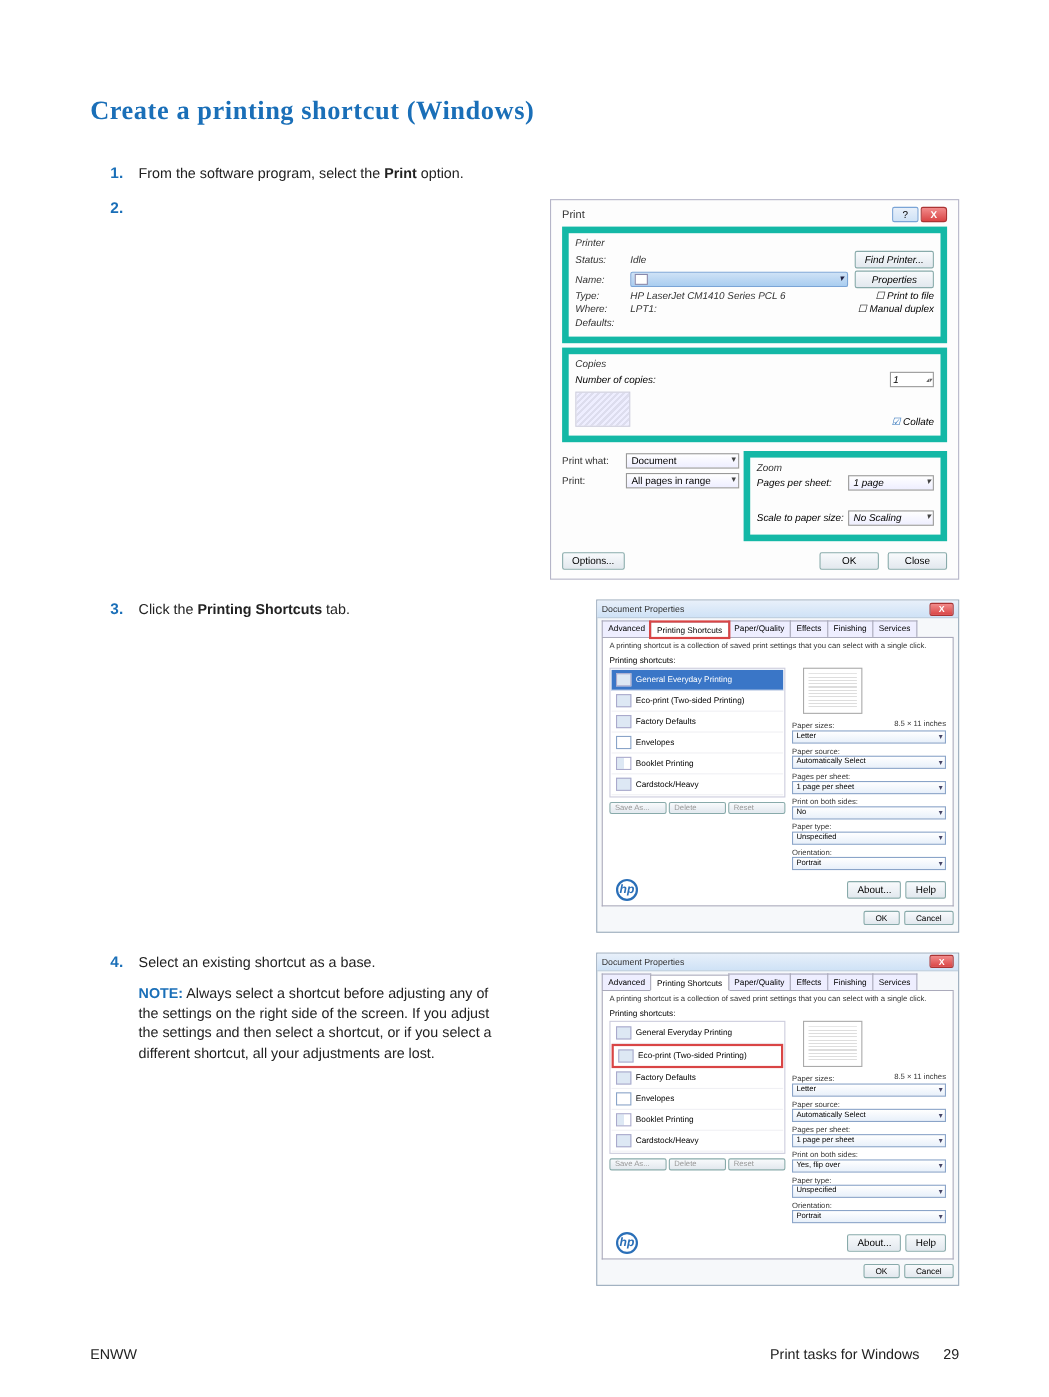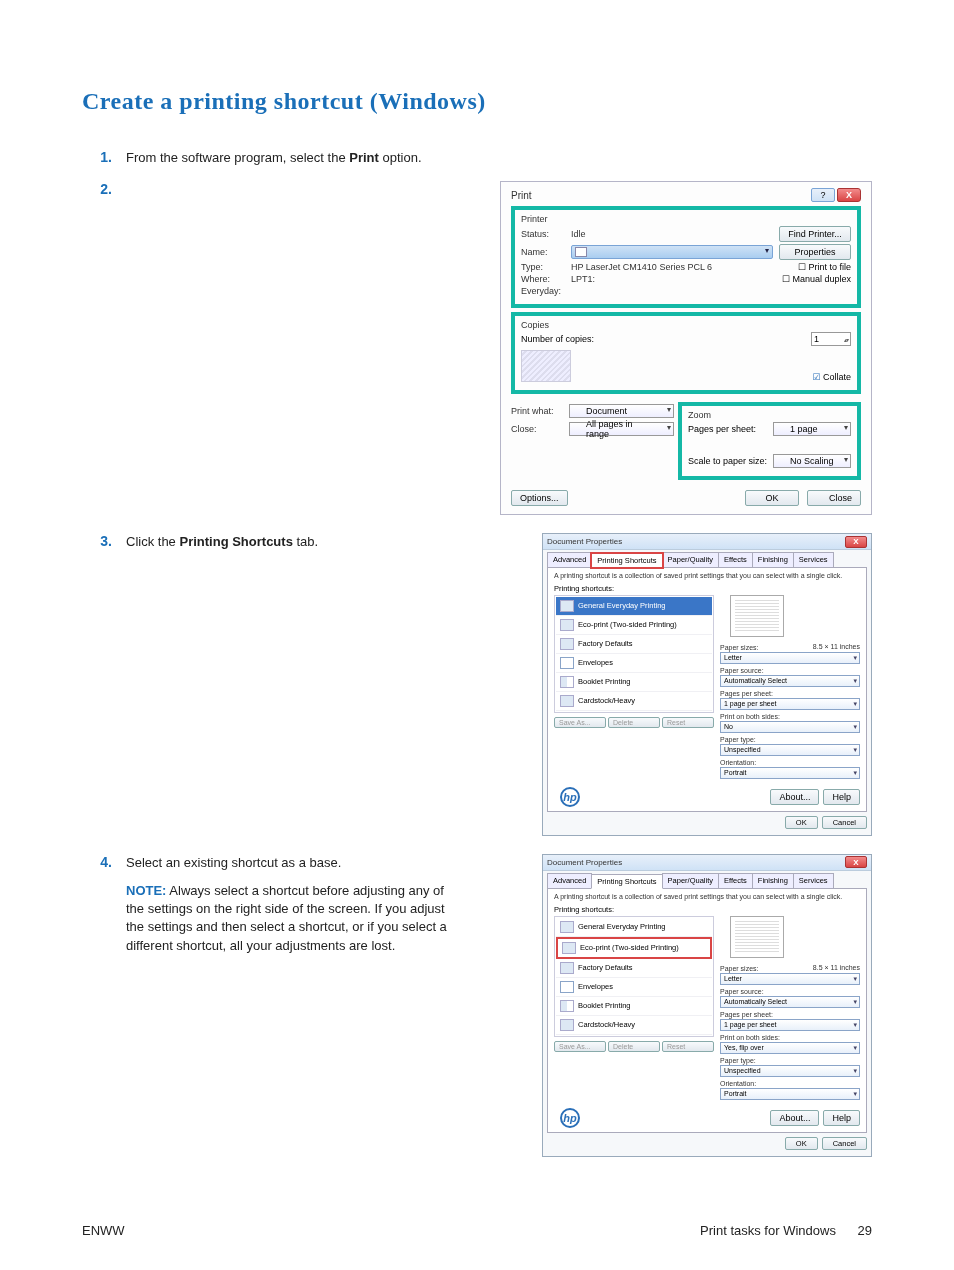--- a/index.html
+++ b/index.html
@@ -65,32 +65,33 @@
     .print-title { font-size: 10px; color: #333; }
     .print-close-group { margin-left: auto; display: flex; gap: 2px; }
     .winbtn {
       width: 24px; height: 14px; border: 1px solid #7aa4d6;
       background: linear-gradient(#e8f0fa,#cfe2f6); font-size: 9px;
       display: flex; align-items: center; justify-content: center;
       border-radius: 2px;
     }
     .winbtn-close { background: linear-gradient(#f28b8b,#d94545); color: #fff; font-weight: bold; border-color: #a33; border-radius: 2px 3px 3px 2px; }
     .fieldset {
-      border: 4px solid #14b8a6;
+      border: 6px solid #14b8a6;
       padding: 4px 6px 6px 6px;
       margin-bottom: 4px;
+      font-style: italic;
     }
     .fs-title { font-size: 9px; color: #333; margin-bottom: 2px; }
     .row-flex { display: flex; align-items: center; margin: 2px 0; }
     .lbl { width: 50px; color: #333; }
     .val { color: #333; }
     .combo {
       flex: 1; height: 14px; border: 1px solid #999;
       background: linear-gradient(#fff,#eef); display: flex; align-items: center;
-      padding: 0 16px; font-size: 9px; position: relative;
+      padding: 0 4px; font-size: 9px; position: relative;
     }
     .combo::after {
       content: "▾"; position: absolute; right: 2px; top: 0; font-size: 8px; color: #444;
     }
     .btn {
       border: 1px solid #8aa; background: linear-gradient(#f8fafc,#e2e8ee);
       padding: 2px 8px; font-size: 9px; border-radius: 2px;
     }
     .btn-right { width: 72px; text-align: center; }
     .radio::before { content: "○ "; }
@@ -239,21 +240,21 @@
           <span class="lbl">Type:</span>
           <span class="val">HP LaserJet CM1410 Series PCL 6</span>
           <span style="margin-left:auto" class="checkbox">Print to file</span>
         </div>
         <div class="row-flex">
           <span class="lbl">Where:</span>
           <span class="val">LPT1:</span>
           <span style="margin-left:auto" class="checkbox">Manual duplex</span>
         </div>
         <div class="row-flex">
-          <span class="lbl">Everyday:</span>
+          <span class="lbl">Defaults:</span>
         </div>
       </div>
       <div class="two-col-outer">
         <div class="fieldset">
           <div class="fs-title">Copies</div>
           <div class="row-flex">
             <span>Number of copies:</span>
             <div style="margin-left:auto" class="spin">1</div>
           </div>
           <div class="row-flex" style="margin-top:4px; align-items:flex-end;">
@@ -262,41 +263,41 @@
           </div>
         </div>
       </div>
       <div class="two-col-outer" style="margin-top:4px;">
         <div style="flex:1">
           <div class="row-flex">
             <span class="lbl" style="width:58px">Print what:</span>
             <div class="combo">Document</div>
           </div>
           <div class="row-flex" style="margin-top:4px">
-            <span class="lbl" style="width:58px">Close:</span>
+            <span class="lbl" style="width:58px">Print:</span>
             <div class="combo">All pages in range</div>
           </div>
         </div>
         <div class="fieldset" style="flex:1">
           <div class="fs-title">Zoom</div>
           <div class="row-flex">
             <span>Pages per sheet:</span>
             <div class="combo" style="flex:0 0 78px; margin-left:auto">1 page</div>
           </div>
           <div class="row-flex" style="margin-top:18px">
             <span>Scale to paper size:</span>
             <div class="combo" style="flex:0 0 78px; margin-left:auto">No Scaling</div>
           </div>
         </div>
       </div>
       <div class="dialog-footer">
         <div class="btn">Options...</div>
         <div class="spacer"></div>
         <div class="btn" style="width:54px; text-align:center">OK</div>
-        <div class="btn" style="width:54px; text-align:right">Close</div>
+        <div class="btn" style="width:54px; text-align:center">Close</div>
       </div>
     </div>
   </div>
 </div>
 
 <div class="vspace"></div>
 
 <div class="step-wrap">
   <div class="step-row" style="flex:1;">
     <div class="step-num">3.</div>

